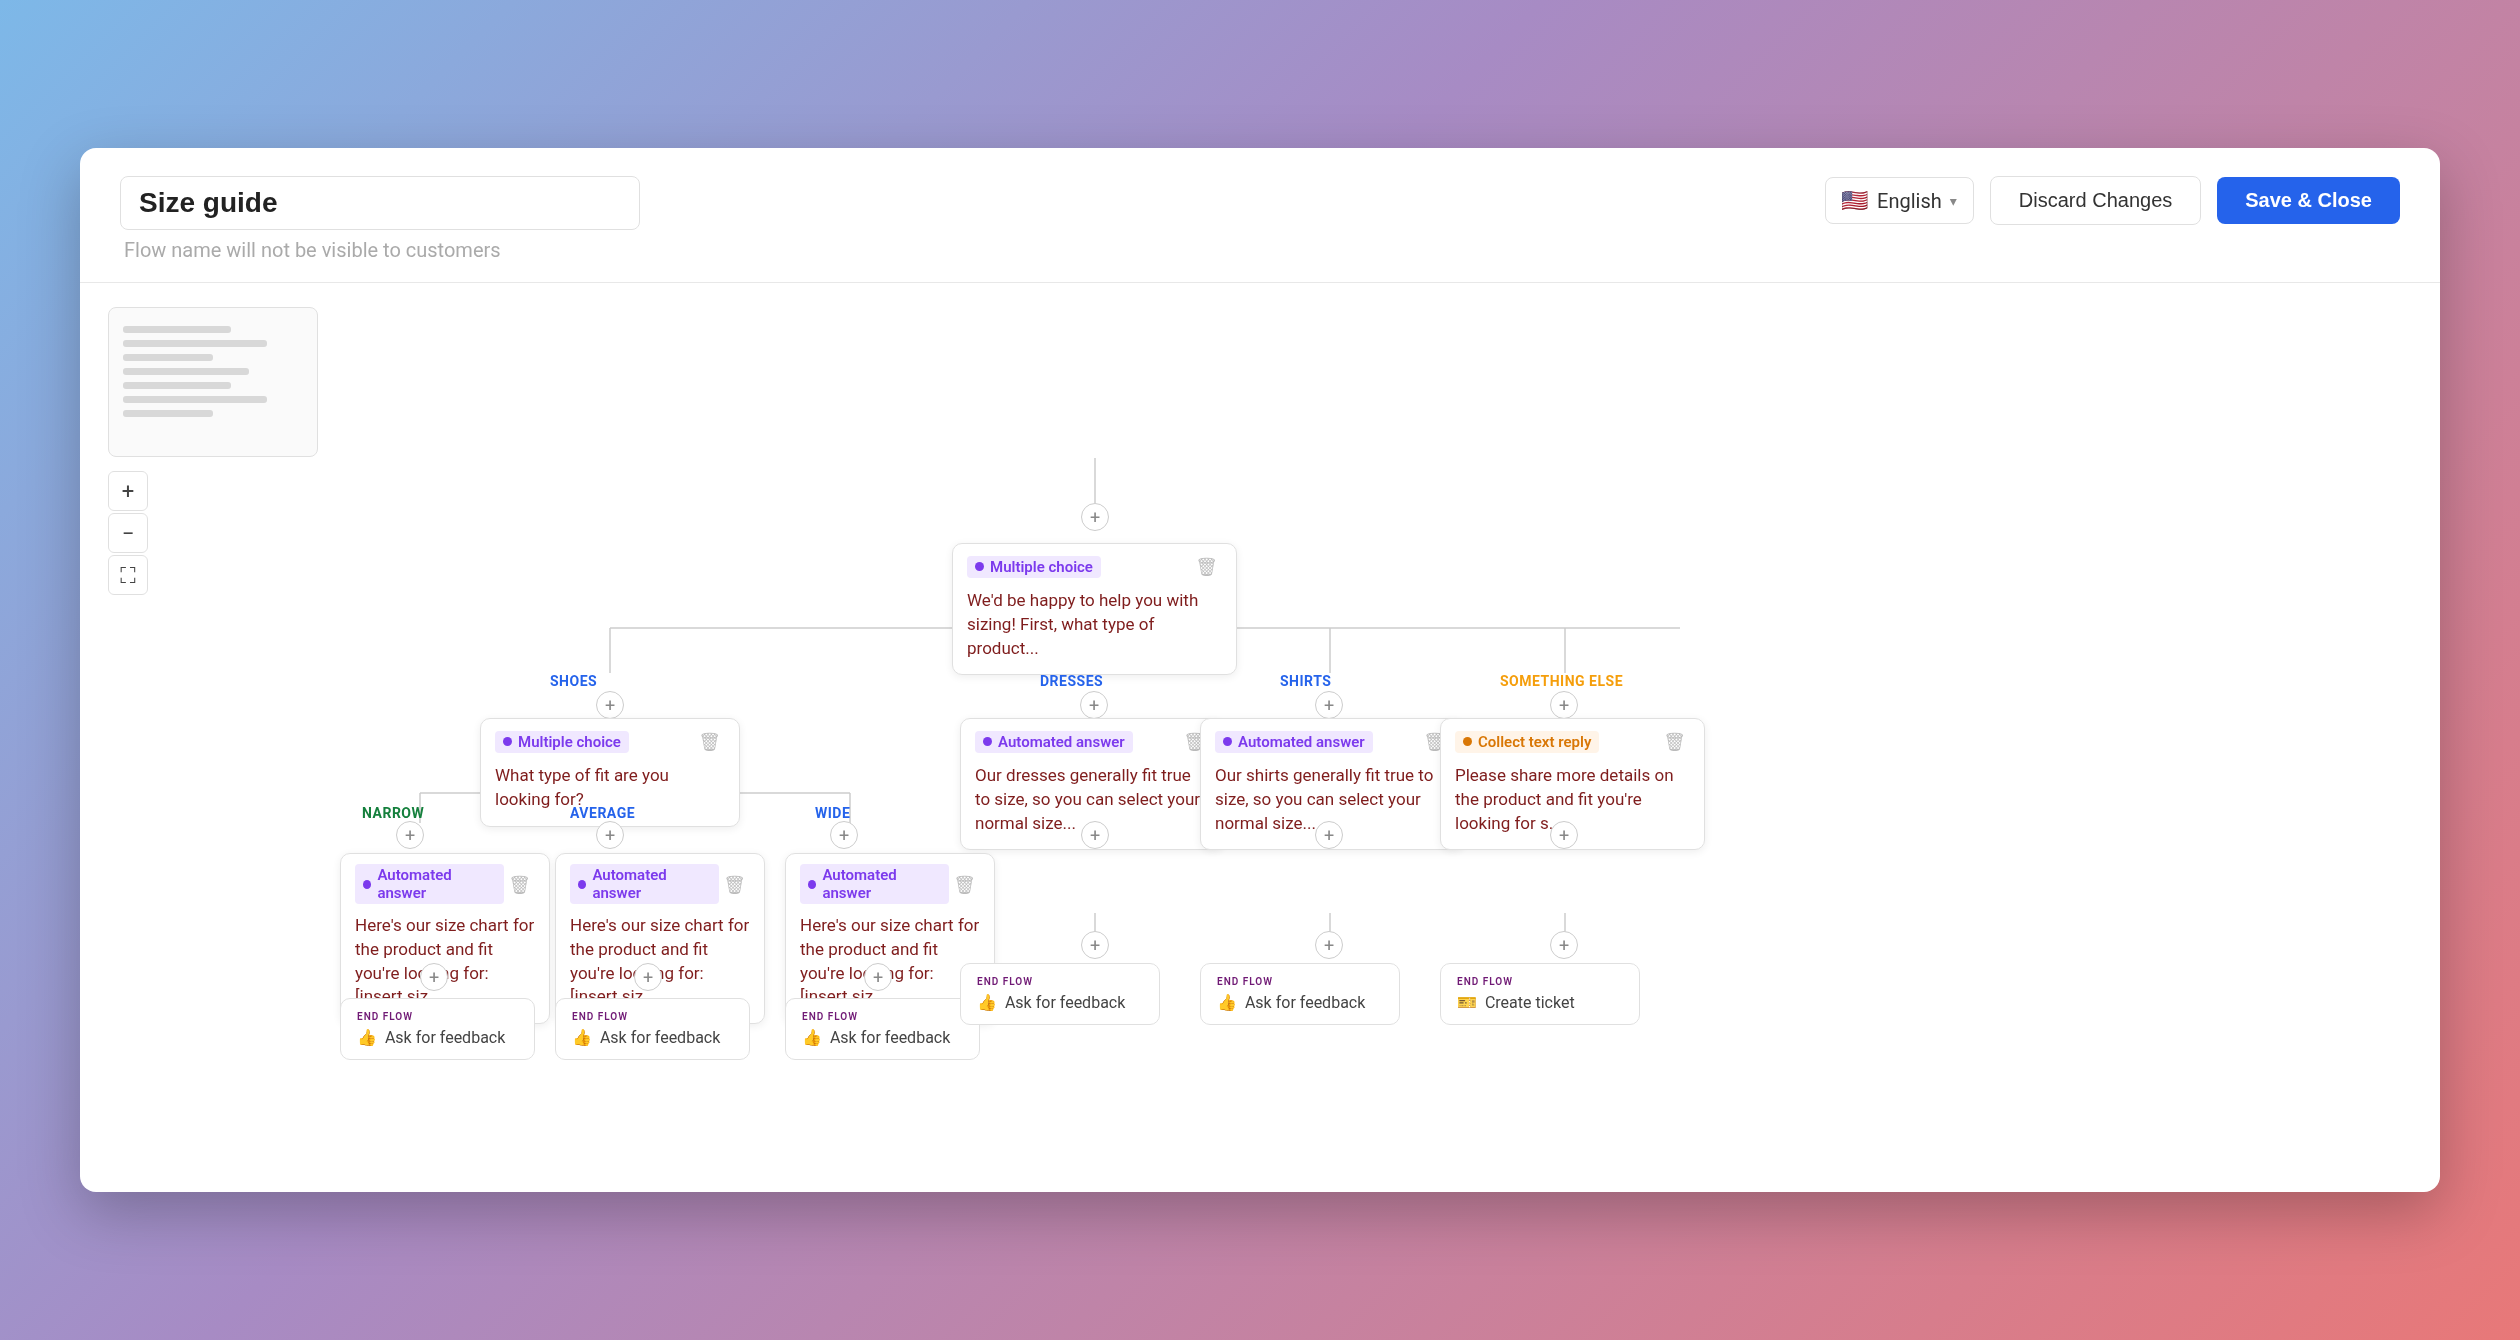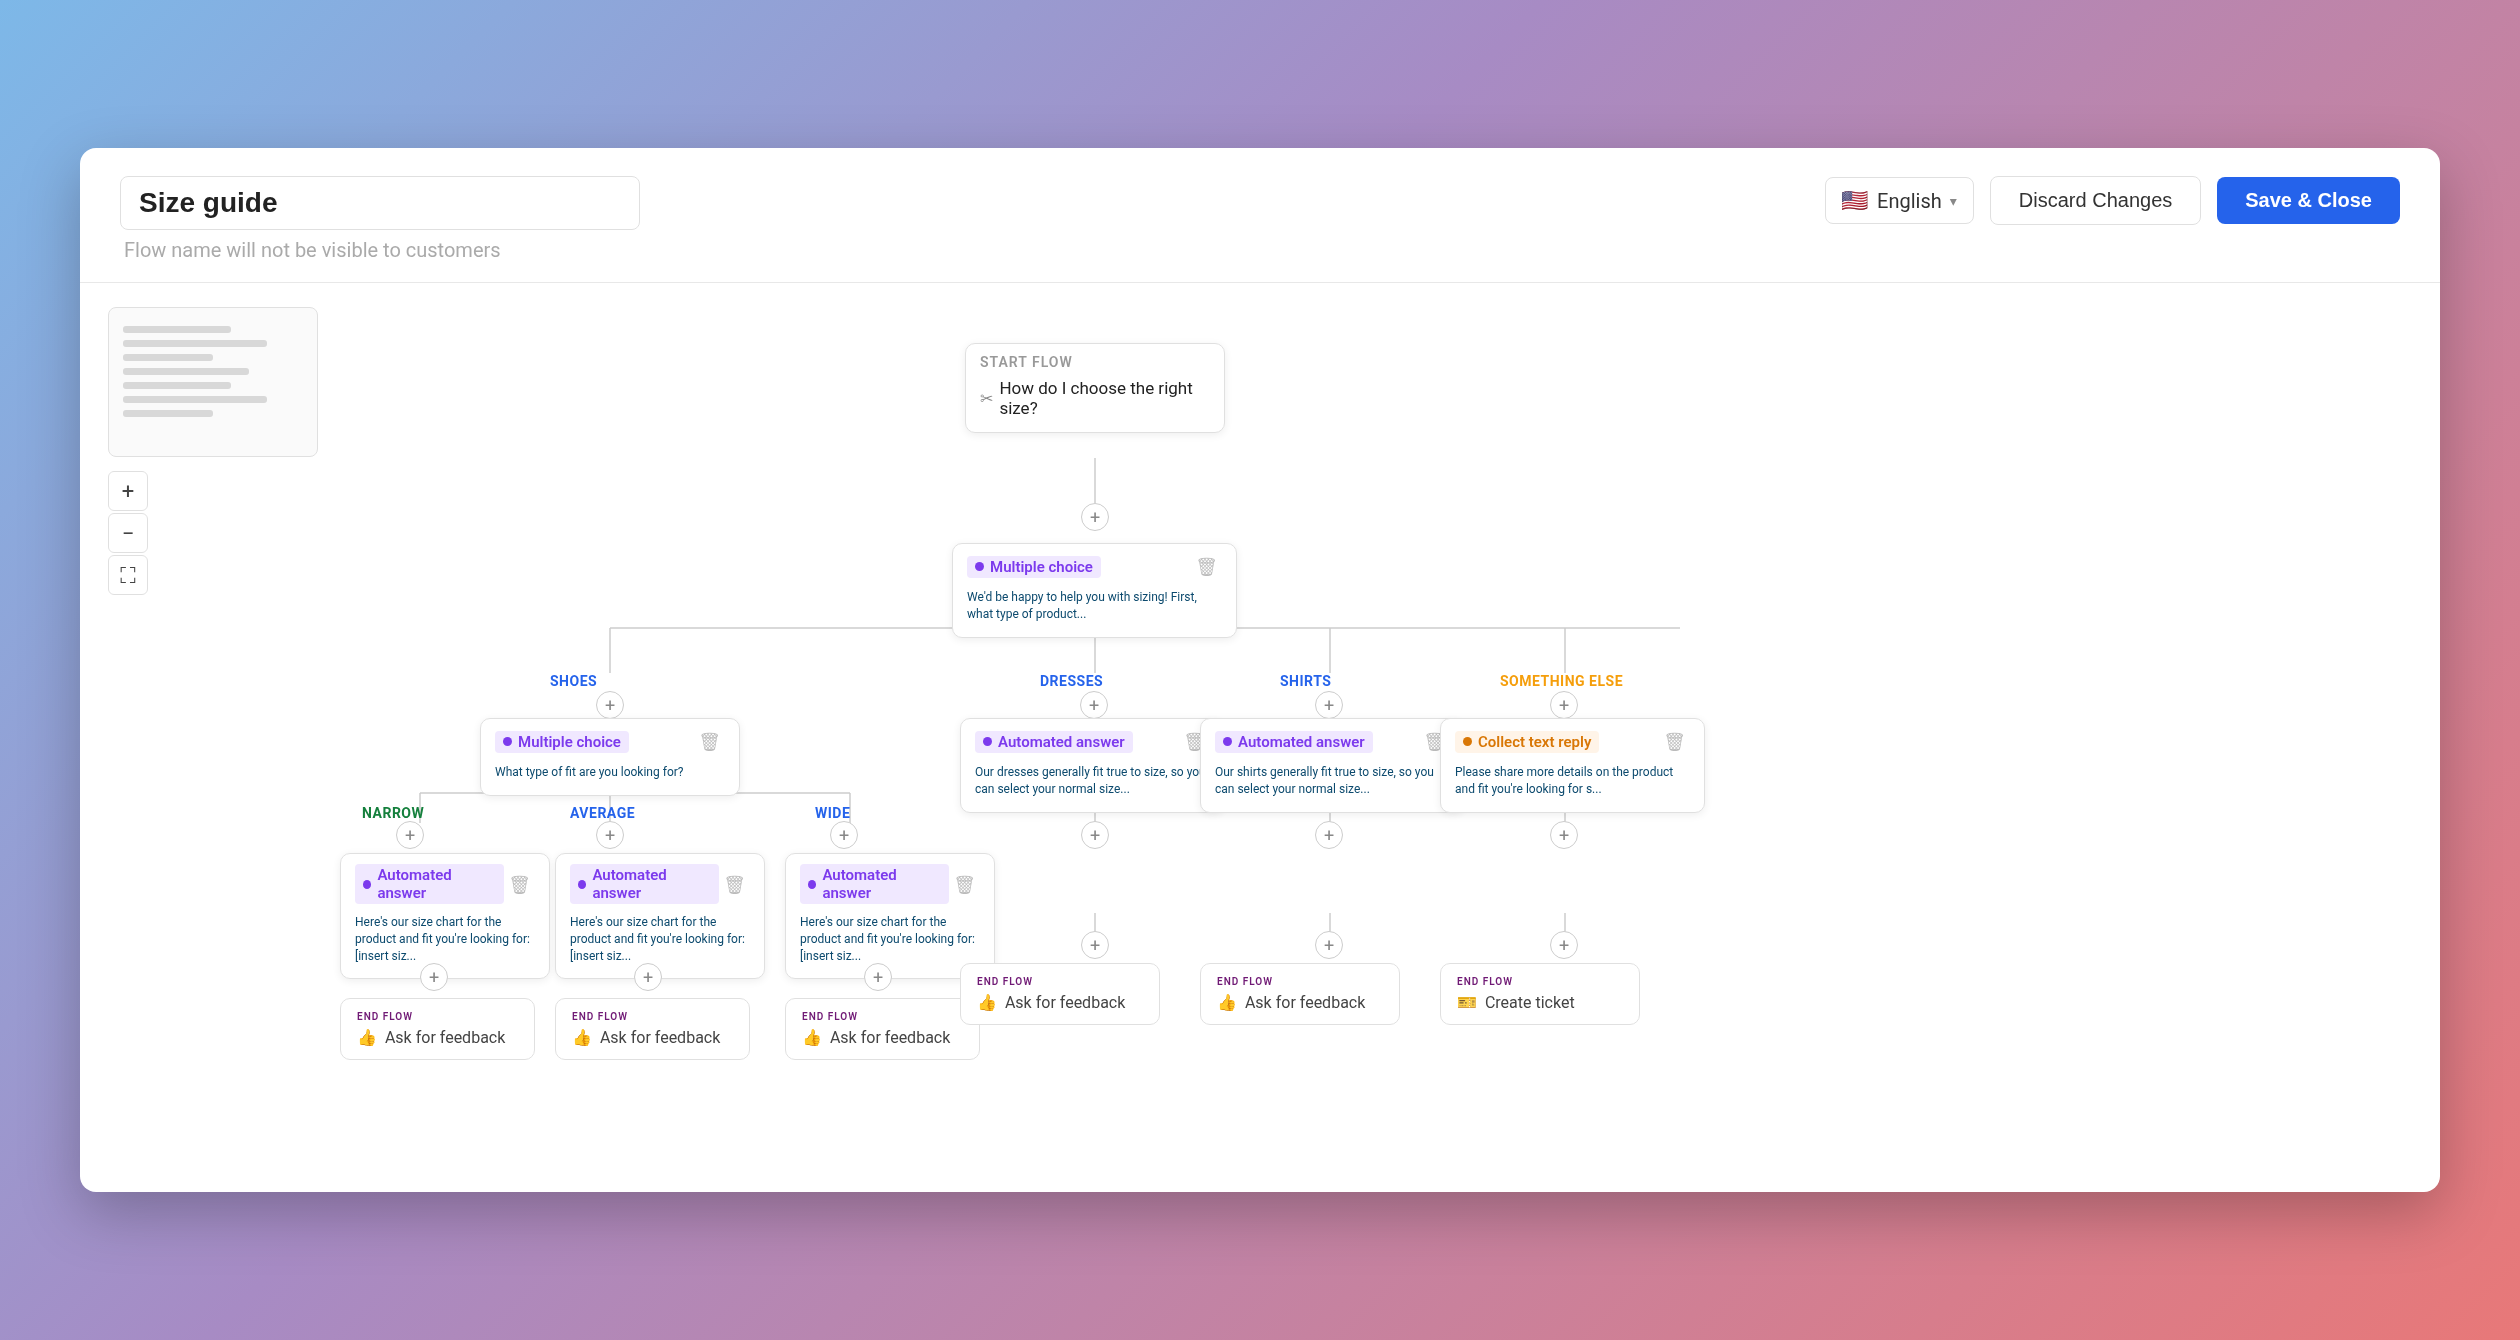--- a/index.html
+++ b/index.html
@@ -192,22 +192,22 @@
     .badge-automated .badge-dot { background: #7c3aed; }
     .badge-collect .badge-dot { background: #d97706; }
     .node-delete {
       color: #bbb;
       cursor: pointer;
       font-size: 18px;
       padding: 2px 4px;
     }
     .node-body {
       padding: 4px 14px 14px;
-      font-size: 12px;
-      color: #0c4a6e;
+      font-size: 17px;
+      color: #7f1d1d;
       line-height: 1.4;
     }
     .node-start {
       background: #fff;
       border: 1.5px solid #e0e0e0;
     }
     .node-start .start-label {
       font-size: 14px;
       color: #999;
       text-transform: uppercase;
@@ -361,27 +361,20 @@
           <line x1="755" y1="480" x2="755" y2="510" class="connector-line"></line>
           <line x1="755" y1="600" x2="755" y2="630" class="connector-line"></line>
 
           <line x1="990" y1="480" x2="990" y2="510" class="connector-line"></line>
           <line x1="990" y1="600" x2="990" y2="630" class="connector-line"></line>
 
           <line x1="1225" y1="480" x2="1225" y2="510" class="connector-line"></line>
           <line x1="1225" y1="600" x2="1225" y2="630" class="connector-line"></line>
         </svg>
 
-        <div class="node node-start" style="left:625px;top:30px;width:260px;">
-          <div class="start-label">START FLOW</div>
-          <div class="start-body">
-            <span class="scissors-icon">✂</span>
-            <span>How do I choose the right size?</span>
-          </div>
-        </div>
 
         <div class="add-btn" style="left:741px;top:190px;">+</div>
 
         <div class="node" style="left:612px;top:230px;width:285px;">
           <div class="node-header">
             <span class="node-badge badge-multiple">
               <span class="badge-dot"></span>
               <span>Multiple choice</span>
             </span>
             <span class="node-delete">🗑</span>

